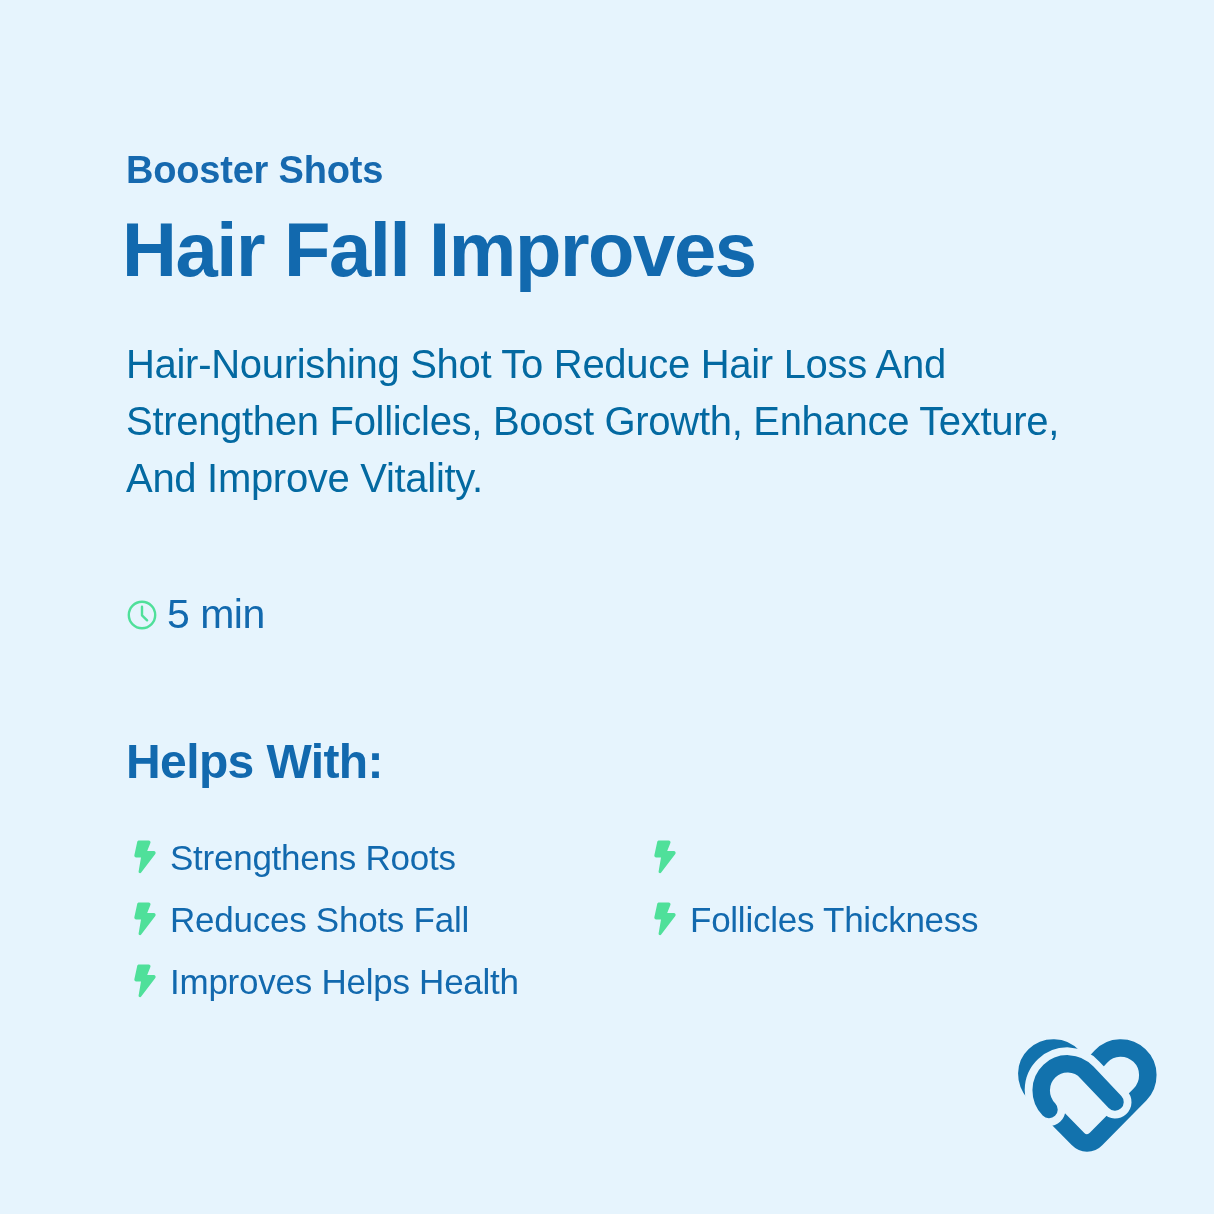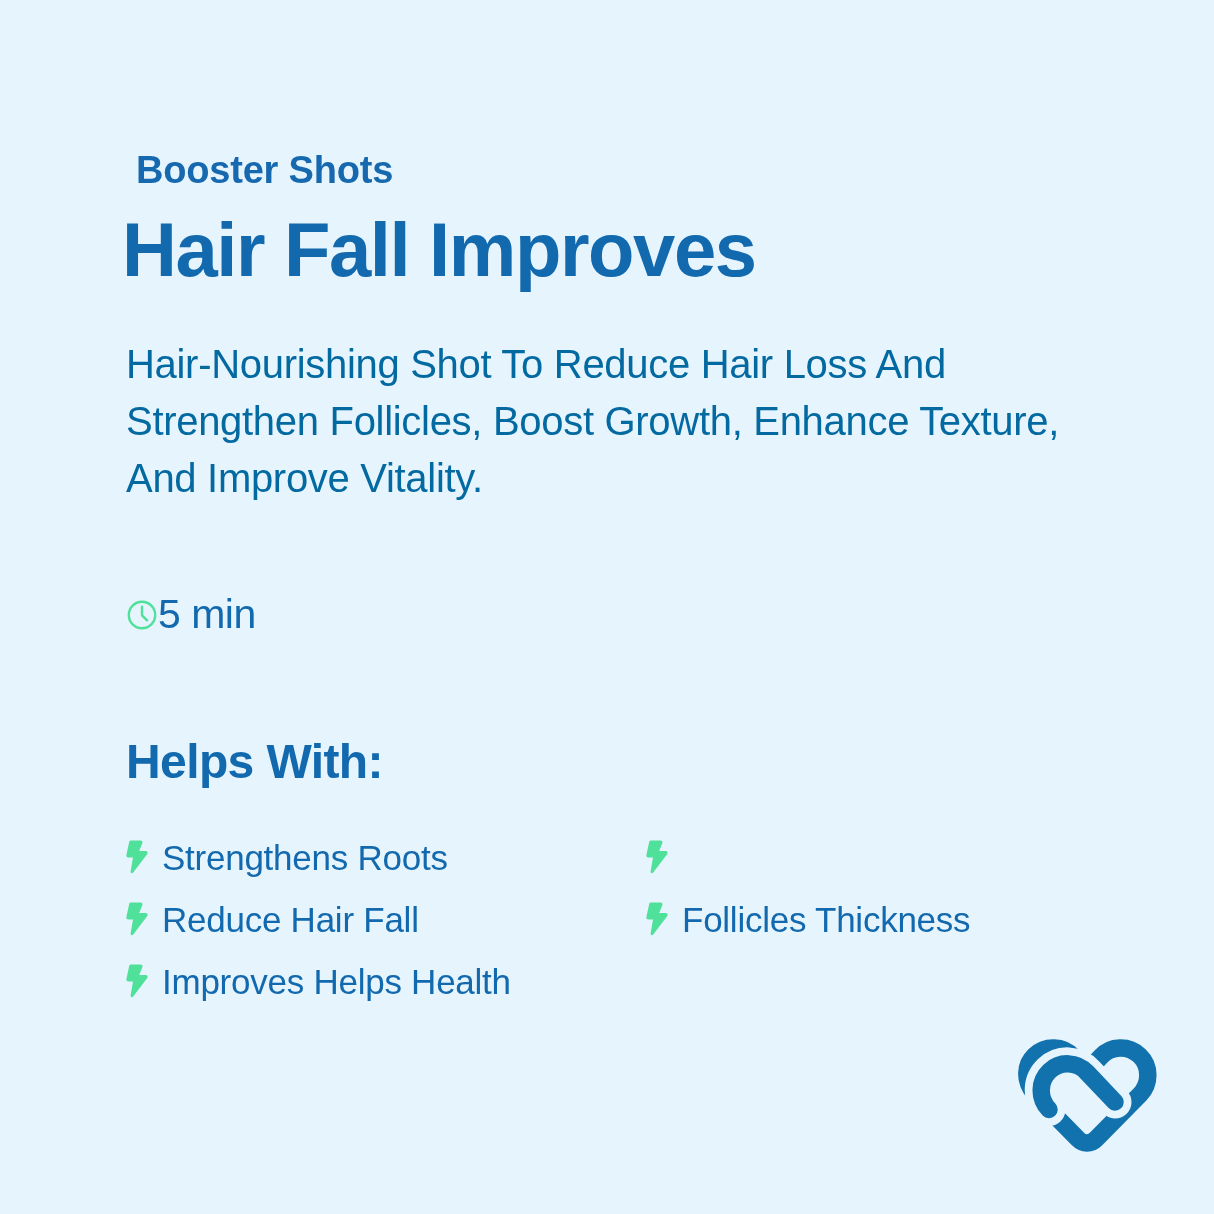--- a/index.html
+++ b/index.html
@@ -34,21 +34,20 @@
   .eyebrow {
     position: absolute;
     top: 150px;
     left: 0;
     font-size: 38px;
     font-weight: bold;
     color: #1669AF;
     letter-spacing: -0.2px;
     line-height: 1.1;
     white-space: nowrap;
-    margin-left: 10px;
   }
 
   
   .title {
     position: absolute;
     top: 209px;
     left: -4px;
     font-size: 76px;
     font-weight: bold;
     color: #1269AE;
@@ -70,20 +69,21 @@
     line-height: 1.42;
   }
 
   
   .duration {
     position: absolute;
     top: 594px;
     left: 0;
     display: flex;
     align-items: center;
+    gap: 9px;
   }
   .clock-icon {
     width: 32px;
     height: 32px;
     display: block;
     flex: none;
   }
   .duration-text {
     font-size: 41px;
     font-weight: normal;
@@ -102,21 +102,21 @@
     color: #1269AE;
     letter-spacing: -0.6px;
     line-height: 1.1;
     white-space: nowrap;
   }
 
   
   .benefits {
     position: absolute;
     top: 826px;
-    left: 0;
+    left: 8px;
     width: 960px;
     display: grid;
     grid-template-columns: 520px 1fr;
     grid-auto-rows: 62px;
   }
   .benefit {
     display: flex;
     align-items: center;
     gap: 13px;
   }
@@ -199,21 +199,21 @@
       <div class="benefit">
         <span>
           <svg class="bolt-icon" viewBox="0 0 23 34" aria-hidden="true">
             <path d="M14.6 0.6 H5.0 C4.1 0.6 3.4 1.2 3.2 2.0 L0.35 15.2
                      C0.1 16.4 1.0 17.5 2.2 17.5 H7.0 L4.6 31.5
                      C4.4 33.0 6.3 33.8 7.2 32.6 L21.3 14.0
                      C22.2 12.8 21.3 11.1 19.8 11.1 H13.2 L16.4 3.1
                      C16.9 1.9 16.0 0.6 14.6 0.6 Z" fill="#4FE09A"></path>
           </svg>
         </span>
-        <span class="benefit-label">Reduce Hair Fall</span>
+        <span class="benefit-label">Reduces Shots Fall</span>
       </div>
 
       <div class="benefit">
         <span>
           <svg class="bolt-icon" viewBox="0 0 23 34" aria-hidden="true">
             <path d="M14.6 0.6 H5.0 C4.1 0.6 3.4 1.2 3.2 2.0 L0.35 15.2
                      C0.1 16.4 1.0 17.5 2.2 17.5 H7.0 L4.6 31.5
                      C4.4 33.0 6.3 33.8 7.2 32.6 L21.3 14.0
                      C22.2 12.8 21.3 11.1 19.8 11.1 H13.2 L16.4 3.1
                      C16.9 1.9 16.0 0.6 14.6 0.6 Z" fill="#4FE09A"></path>

